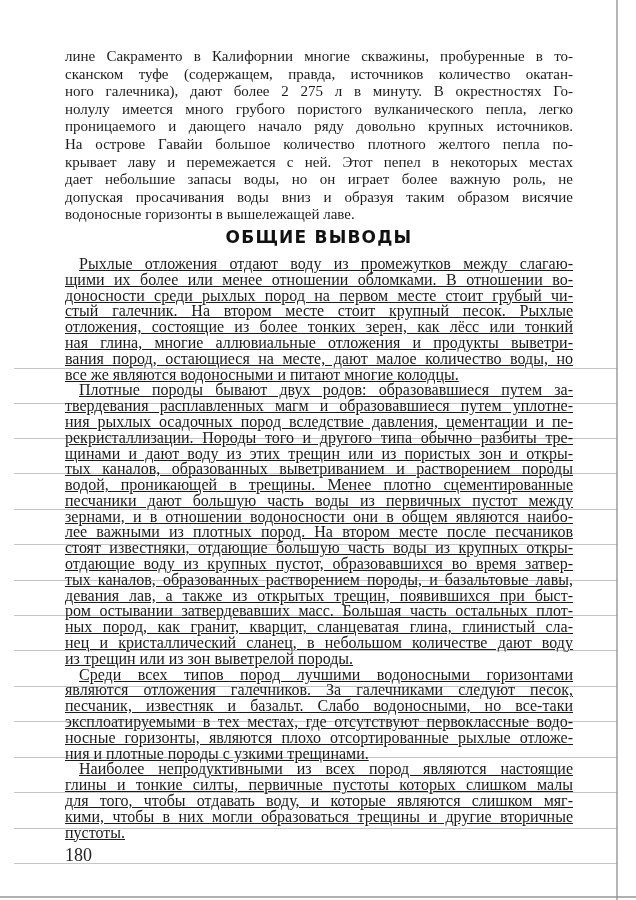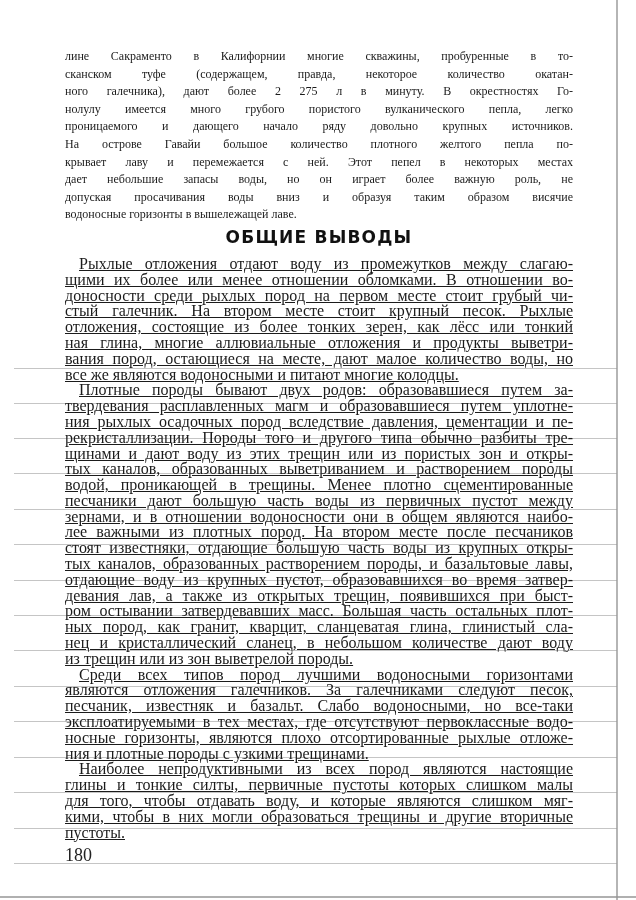--- a/index.html
+++ b/index.html
@@ -12,21 +12,21 @@
   .page{
     position:relative;width:636px;height:900px;
     background:var(--bg-color);
     font-family:"Liberation Serif","DejaVu Serif",serif;
     color:var(--text-color);
   }
   .text-column{
     position:absolute;left:65px;top:48px;width:508px;
   }
   .para{margin:0;}
-  .para-lead{font-size:12px;line-height:17.6px;}
+  .para-lead{font-size:15px;line-height:17.6px;}
   .para-body{font-size:16px;line-height:15.8px;text-decoration:underline;}
   .tline{text-align:justify;text-align-last:justify;white-space:nowrap;}
   .tlast{text-align-last:left;}
   .tindent{text-indent:14px;}
   .heading{
     font-family:"DejaVu Sans","Liberation Sans",sans-serif;
     font-weight:bold;font-size:17px;letter-spacing:1.2px;
     text-align:center;margin:3px 0 9px 0;color:#111;
   }
   .pagenum{
@@ -65,21 +65,21 @@
       <div class="hline" style="top: 792px;"></div>
       <div class="hline" style="top: 828px;"></div>
       <div class="hline" style="top: 863px;"></div>
       <div class="hline hline-full" style="top: 896px;"></div>
       <div class="vline"></div>
     </div>
 
   <div class="text-column">
     <div class="para para-lead">
         <div class="tline">лине Сакраменто в Калифорнии многие скважины, пробуренные в то-</div>
-        <div class="tline">сканском туфе (содержащем, правда, некоторое количество окатан-</div>
+        <div class="tline">сканском туфе (содержащем, правда, источников количество окатан-</div>
         <div class="tline">ного галечника), дают более 2 275 л в минуту. В окрестностях Го-</div>
         <div class="tline">нолулу имеется много грубого пористого вулканического пепла, легко</div>
         <div class="tline">проницаемого и дающего начало ряду довольно крупных источников.</div>
         <div class="tline">На острове Гавайи большое количество плотного желтого пепла по-</div>
         <div class="tline">крывает лаву и перемежается с ней. Этот пепел в некоторых местах</div>
         <div class="tline">дает небольшие запасы воды, но он играет более важную роль, не</div>
         <div class="tline">допуская просачивания воды вниз и образуя таким образом висячие</div>
         <div class="tline tlast">водоносные горизонты в вышележащей лаве.</div>
       </div>
 
@@ -100,22 +100,22 @@
         <div class="tline">твердевания расплавленных магм и образовавшиеся путем уплотне-</div>
         <div class="tline">ния рыхлых осадочных пород вследствие давления, цементации и пе-</div>
         <div class="tline">рекристаллизации. Породы того и другого типа обычно разбиты тре-</div>
         <div class="tline">щинами и дают воду из этих трещин или из пористых зон и откры-</div>
         <div class="tline">тых каналов, образованных выветриванием и растворением породы</div>
         <div class="tline">водой, проникающей в трещины. Менее плотно сцементированные</div>
         <div class="tline">песчаники дают большую часть воды из первичных пустот между</div>
         <div class="tline">зернами, и в отношении водоносности они в общем являются наибо-</div>
         <div class="tline">лее важными из плотных пород. На втором месте после песчаников</div>
         <div class="tline">стоят известняки, отдающие большую часть воды из крупных откры-</div>
+        <div class="tline">отдающие воду из крупных пустот, образовавшихся во время затвер-</div>
         <div class="tline">тых каналов, образованных растворением породы, и базальтовые лавы,</div>
-        <div class="tline">отдающие воду из крупных пустот, образовавшихся во время затвер-</div>
         <div class="tline">девания лав, а также из открытых трещин, появившихся при быст-</div>
         <div class="tline">ром остывании затвердевавших масс. Большая часть остальных плот-</div>
         <div class="tline">ных пород, как гранит, кварцит, сланцеватая глина, глинистый сла-</div>
         <div class="tline">нец и кристаллический сланец, в небольшом количестве дают воду</div>
         <div class="tline tlast">из трещин или из зон выветрелой породы.</div>
       </div>
     <div class="para para-body">
         <div class="tline tindent">Среди всех типов пород лучшими водоносными горизонтами</div>
         <div class="tline">являются отложения галечников. За галечниками следуют песок,</div>
         <div class="tline">песчаник, известняк и базальт. Слабо водоносными, но все-таки</div>

